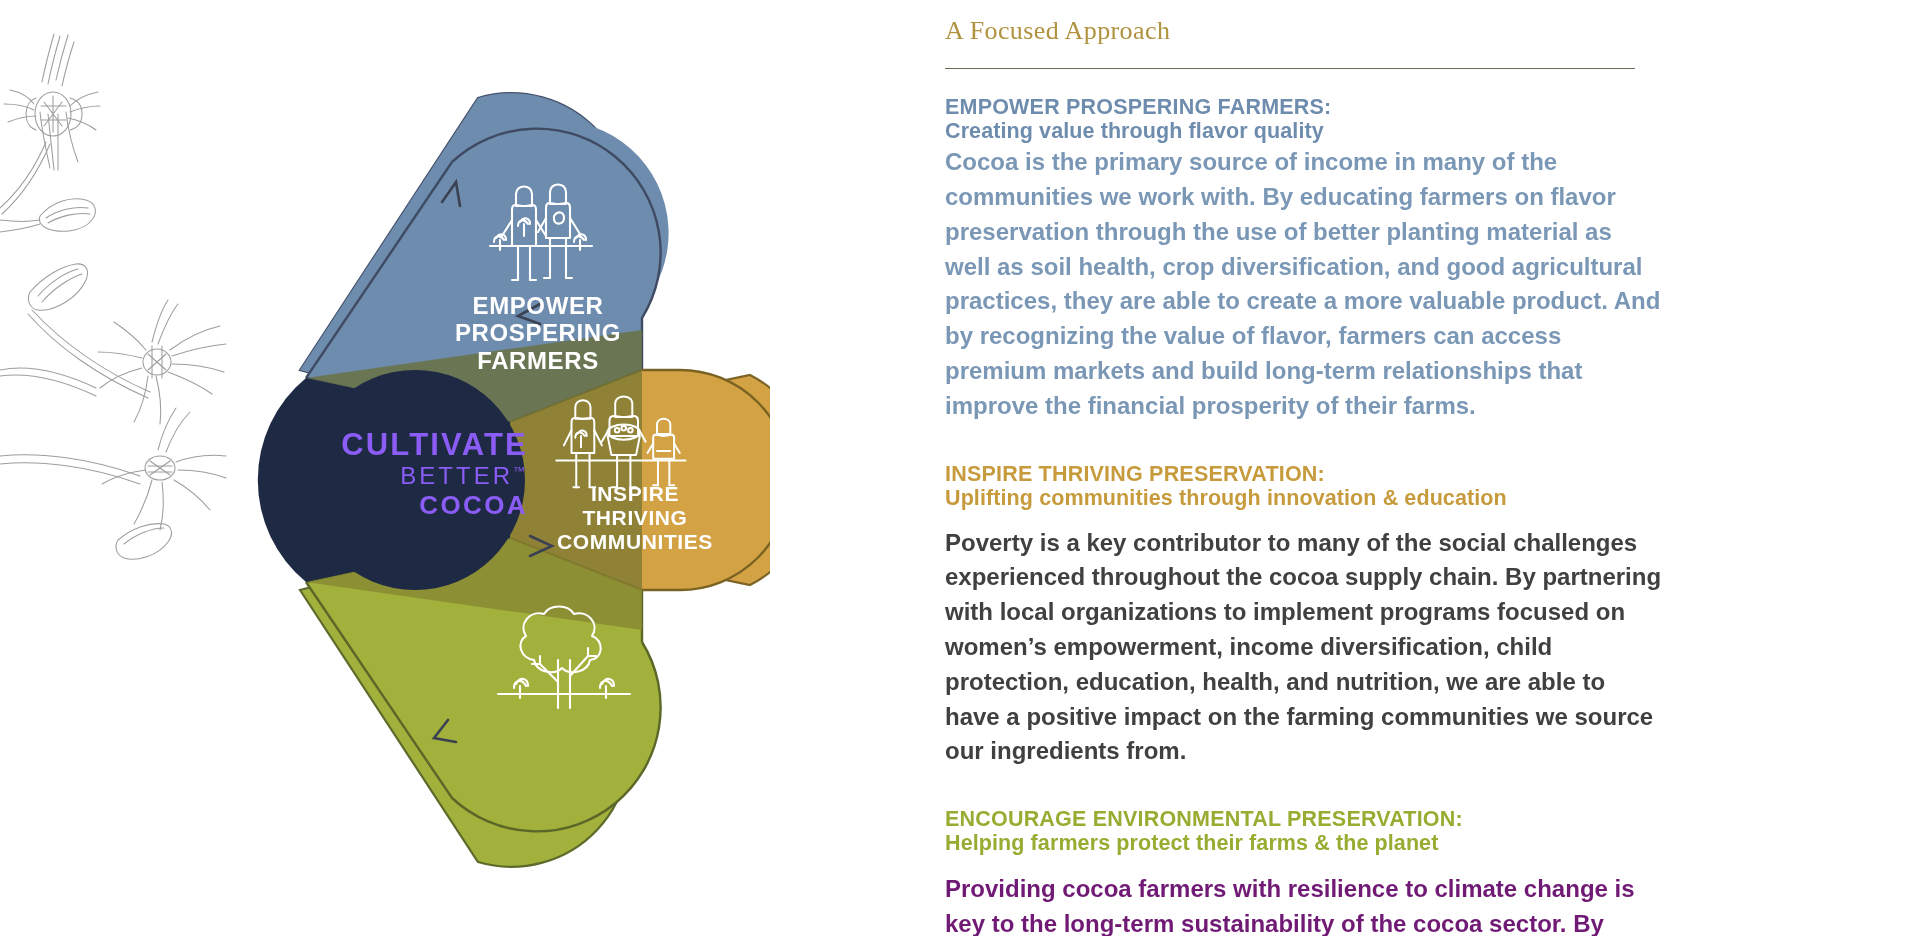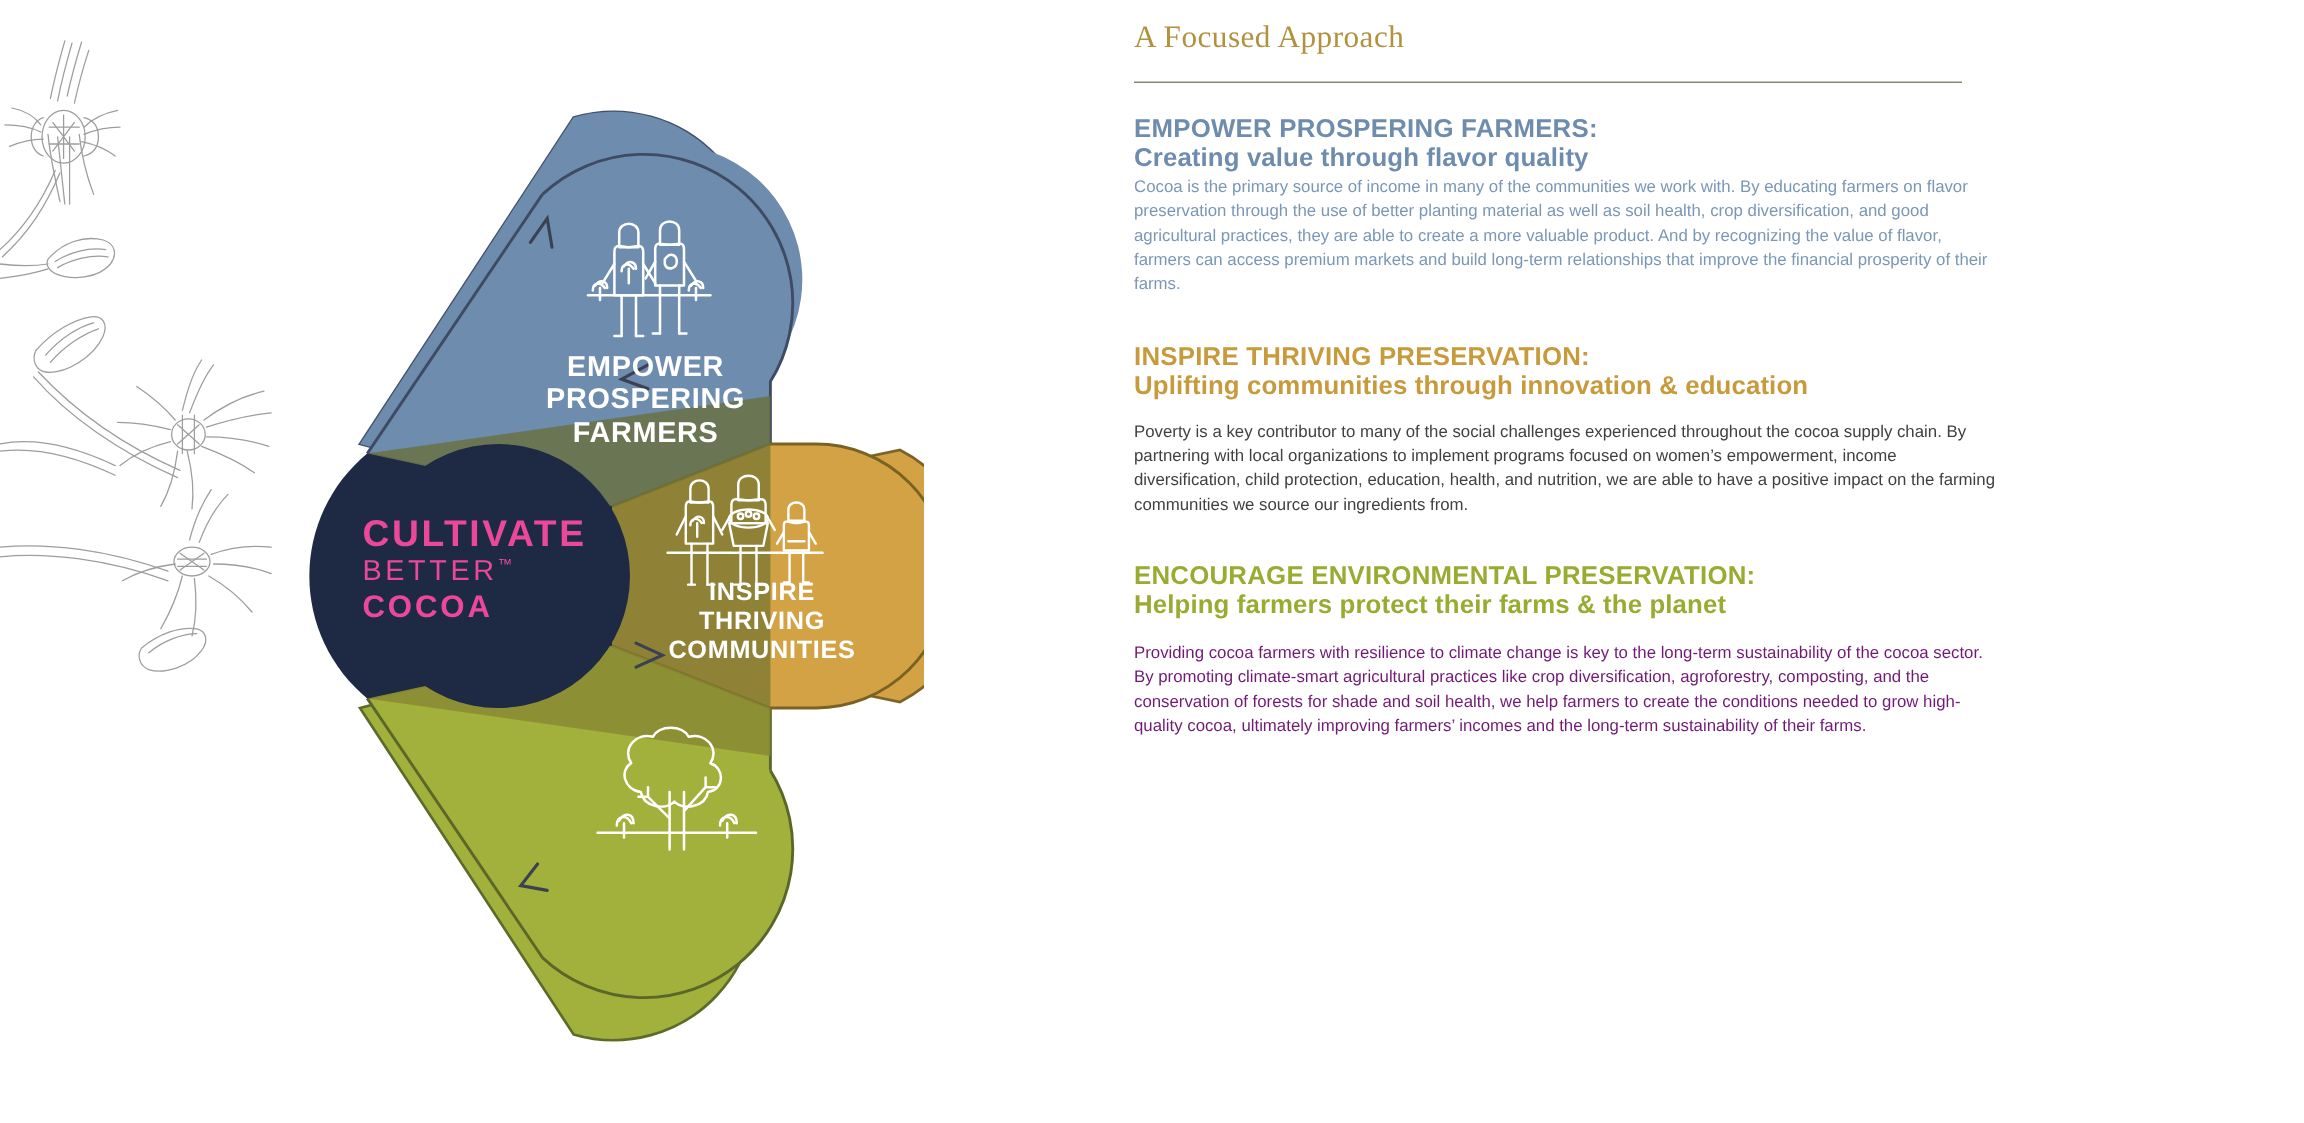--- a/index.html
+++ b/index.html
@@ -78,24 +78,24 @@
     margin: 0;
   }
   .block .sub {
     font-size: 21.5px;
     font-weight: bold;
     letter-spacing: 0.1px;
     line-height: 1.12;
     margin: 0 0 2px 0;
   }
   .block .body {
-    font-size: 14px;
+    font-size: 24px;
     line-height: 1.45;
     margin: 0;
-    font-weight: normal;
+    font-weight: bold;
   }
 
   .block.blue .kicker,
   .block.blue .sub,
   .block.blue .body { color: #7a97b6; }
   .block.blue .kicker,
   .block.blue .sub { color: #6e8cad; }
 
   .block.gold .kicker,
   .block.gold .sub { color: #c79a3c; }
@@ -110,22 +110,22 @@
     position: absolute;
     color: #ffffff;
     font-weight: bold;
     text-align: center;
     line-height: 1.14;
     letter-spacing: 0.6px;
     white-space: pre-line;
   }
   .logo-text {
     position: absolute;
-    color: #ec4899;
-    text-align: left;
+    color: #8b5cf6;
+    text-align: right;
     letter-spacing: 1.5px;
   }
 </style>
 </head>
 <body>
 
 <div class="page">
 
   <div class="botanical">
     <svg width="230" height="560" viewBox="0 0 230 560" xmlns="http://www.w3.org/2000/svg">

